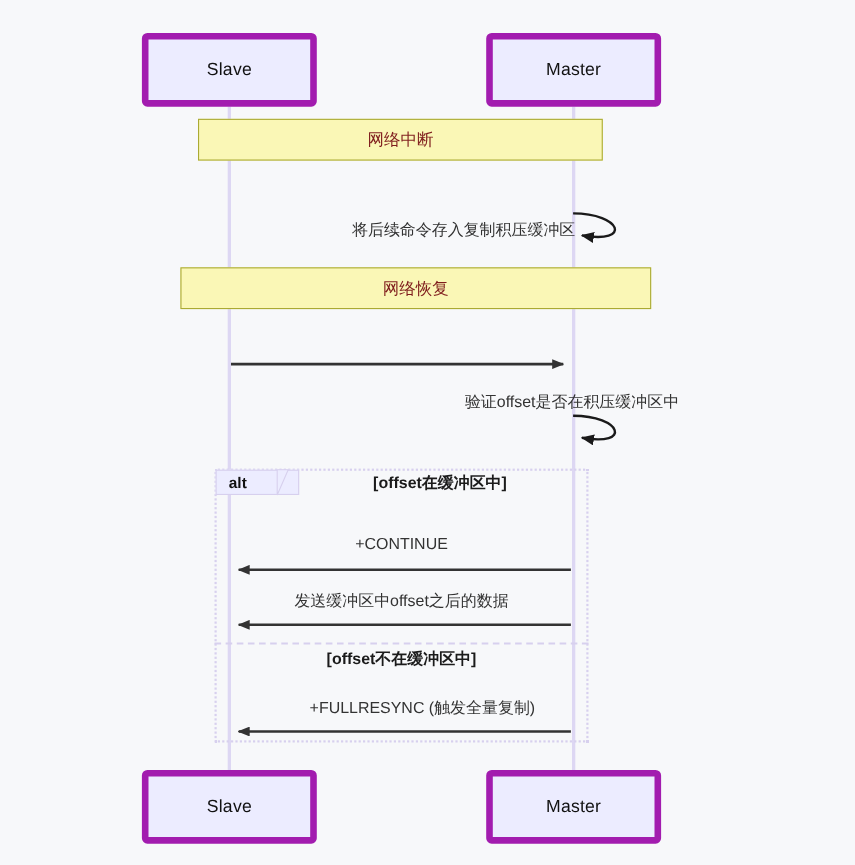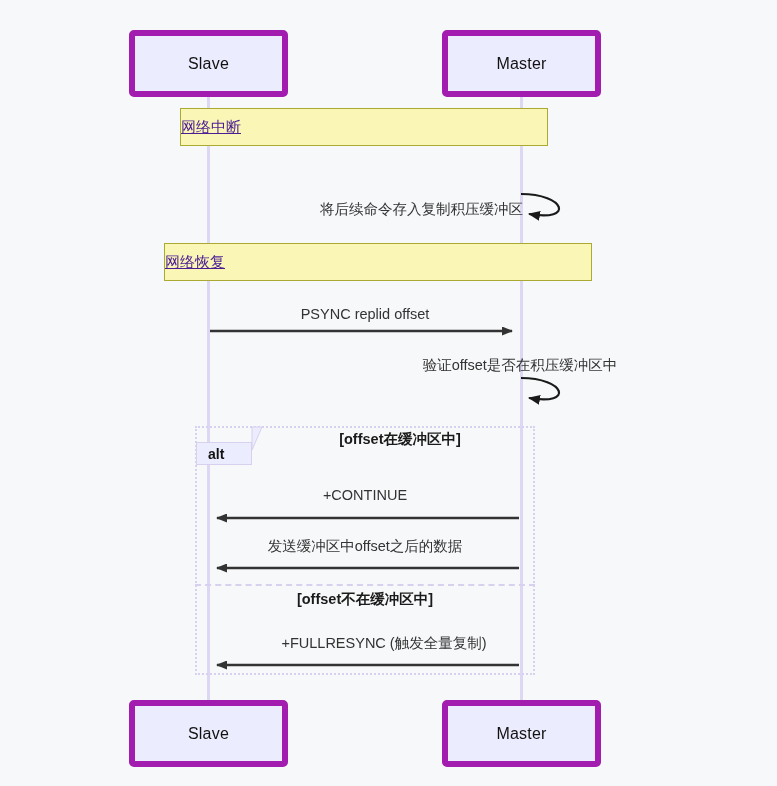--- a/index.html
+++ b/index.html
@@ -47,24 +47,23 @@
     background: #ddd7f3;
   }
   
   .note-box {
     position: absolute;
     box-sizing: border-box;
     background: #faf7b6;
     border: 1px solid #aaaa33;
     display: flex;
     align-items: center;
-    justify-content: flex-start;
-    color: #4c1d95;
+    justify-content: center;
+    color: #7f1d1d;
     font-size: 15px;
-    text-decoration: underline;
   }
   
   .msg-label {
     position: absolute;
     text-align: center;
     color: #333333;
     font-size: 14.5px;
     white-space: nowrap;
   }
   .msg-label.cjk {
@@ -125,27 +124,26 @@
   <div class="note-box" style="left:180px; top:108px; width:368px; height:38px;">
     <span>网络中断</span>
   </div>
 
   <div class="msg-label cjk" style="left:320px; top:172px; width:400px; text-align:left;margin-top:28px;">将后续命令存入复制积压缓冲区</div>
 
   <div class="note-box" style="left:164px; top:243px; width:428px; height:38px;">
     <span>网络恢复</span>
   </div>
 
-  <div class="msg-label" style="left:210px; top:306px; width:310px;">PSYNC replid offset</div>
 
   <div class="msg-label cjk" style="left:320px; top:356px; width:400px; text-align:center;">验证offset是否在积压缓冲区中</div>
 
   <div class="alt-frame" style="left:195px; top:426px; width:340px; height:249px;"></div>
   <div class="alt-divider" style="left:195px; top:584px; width:340px;"></div>
-  <div class="alt-tag" style="left:196px; top:442px; width:56px; height:23px;">
+  <div class="alt-tag" style="left:196px; top:427px; width:76px; height:23px;">
     <span>alt</span>
   </div>
 
   <div class="alt-cond" style="left:200px; top:590px; width:330px; text-align:center;">[offset不在缓冲区中]</div>
   <div class="alt-cond" style="left:255px; top:430px; width:290px; text-align:center;">[offset在缓冲区中]</div>
 
   <div class="msg-label" style="left:210px; top:487px; width:310px;">+CONTINUE</div>
 
   <div class="msg-label cjk" style="left:210px; top:537px; width:310px;">发送缓冲区中offset之后的数据</div>
 

